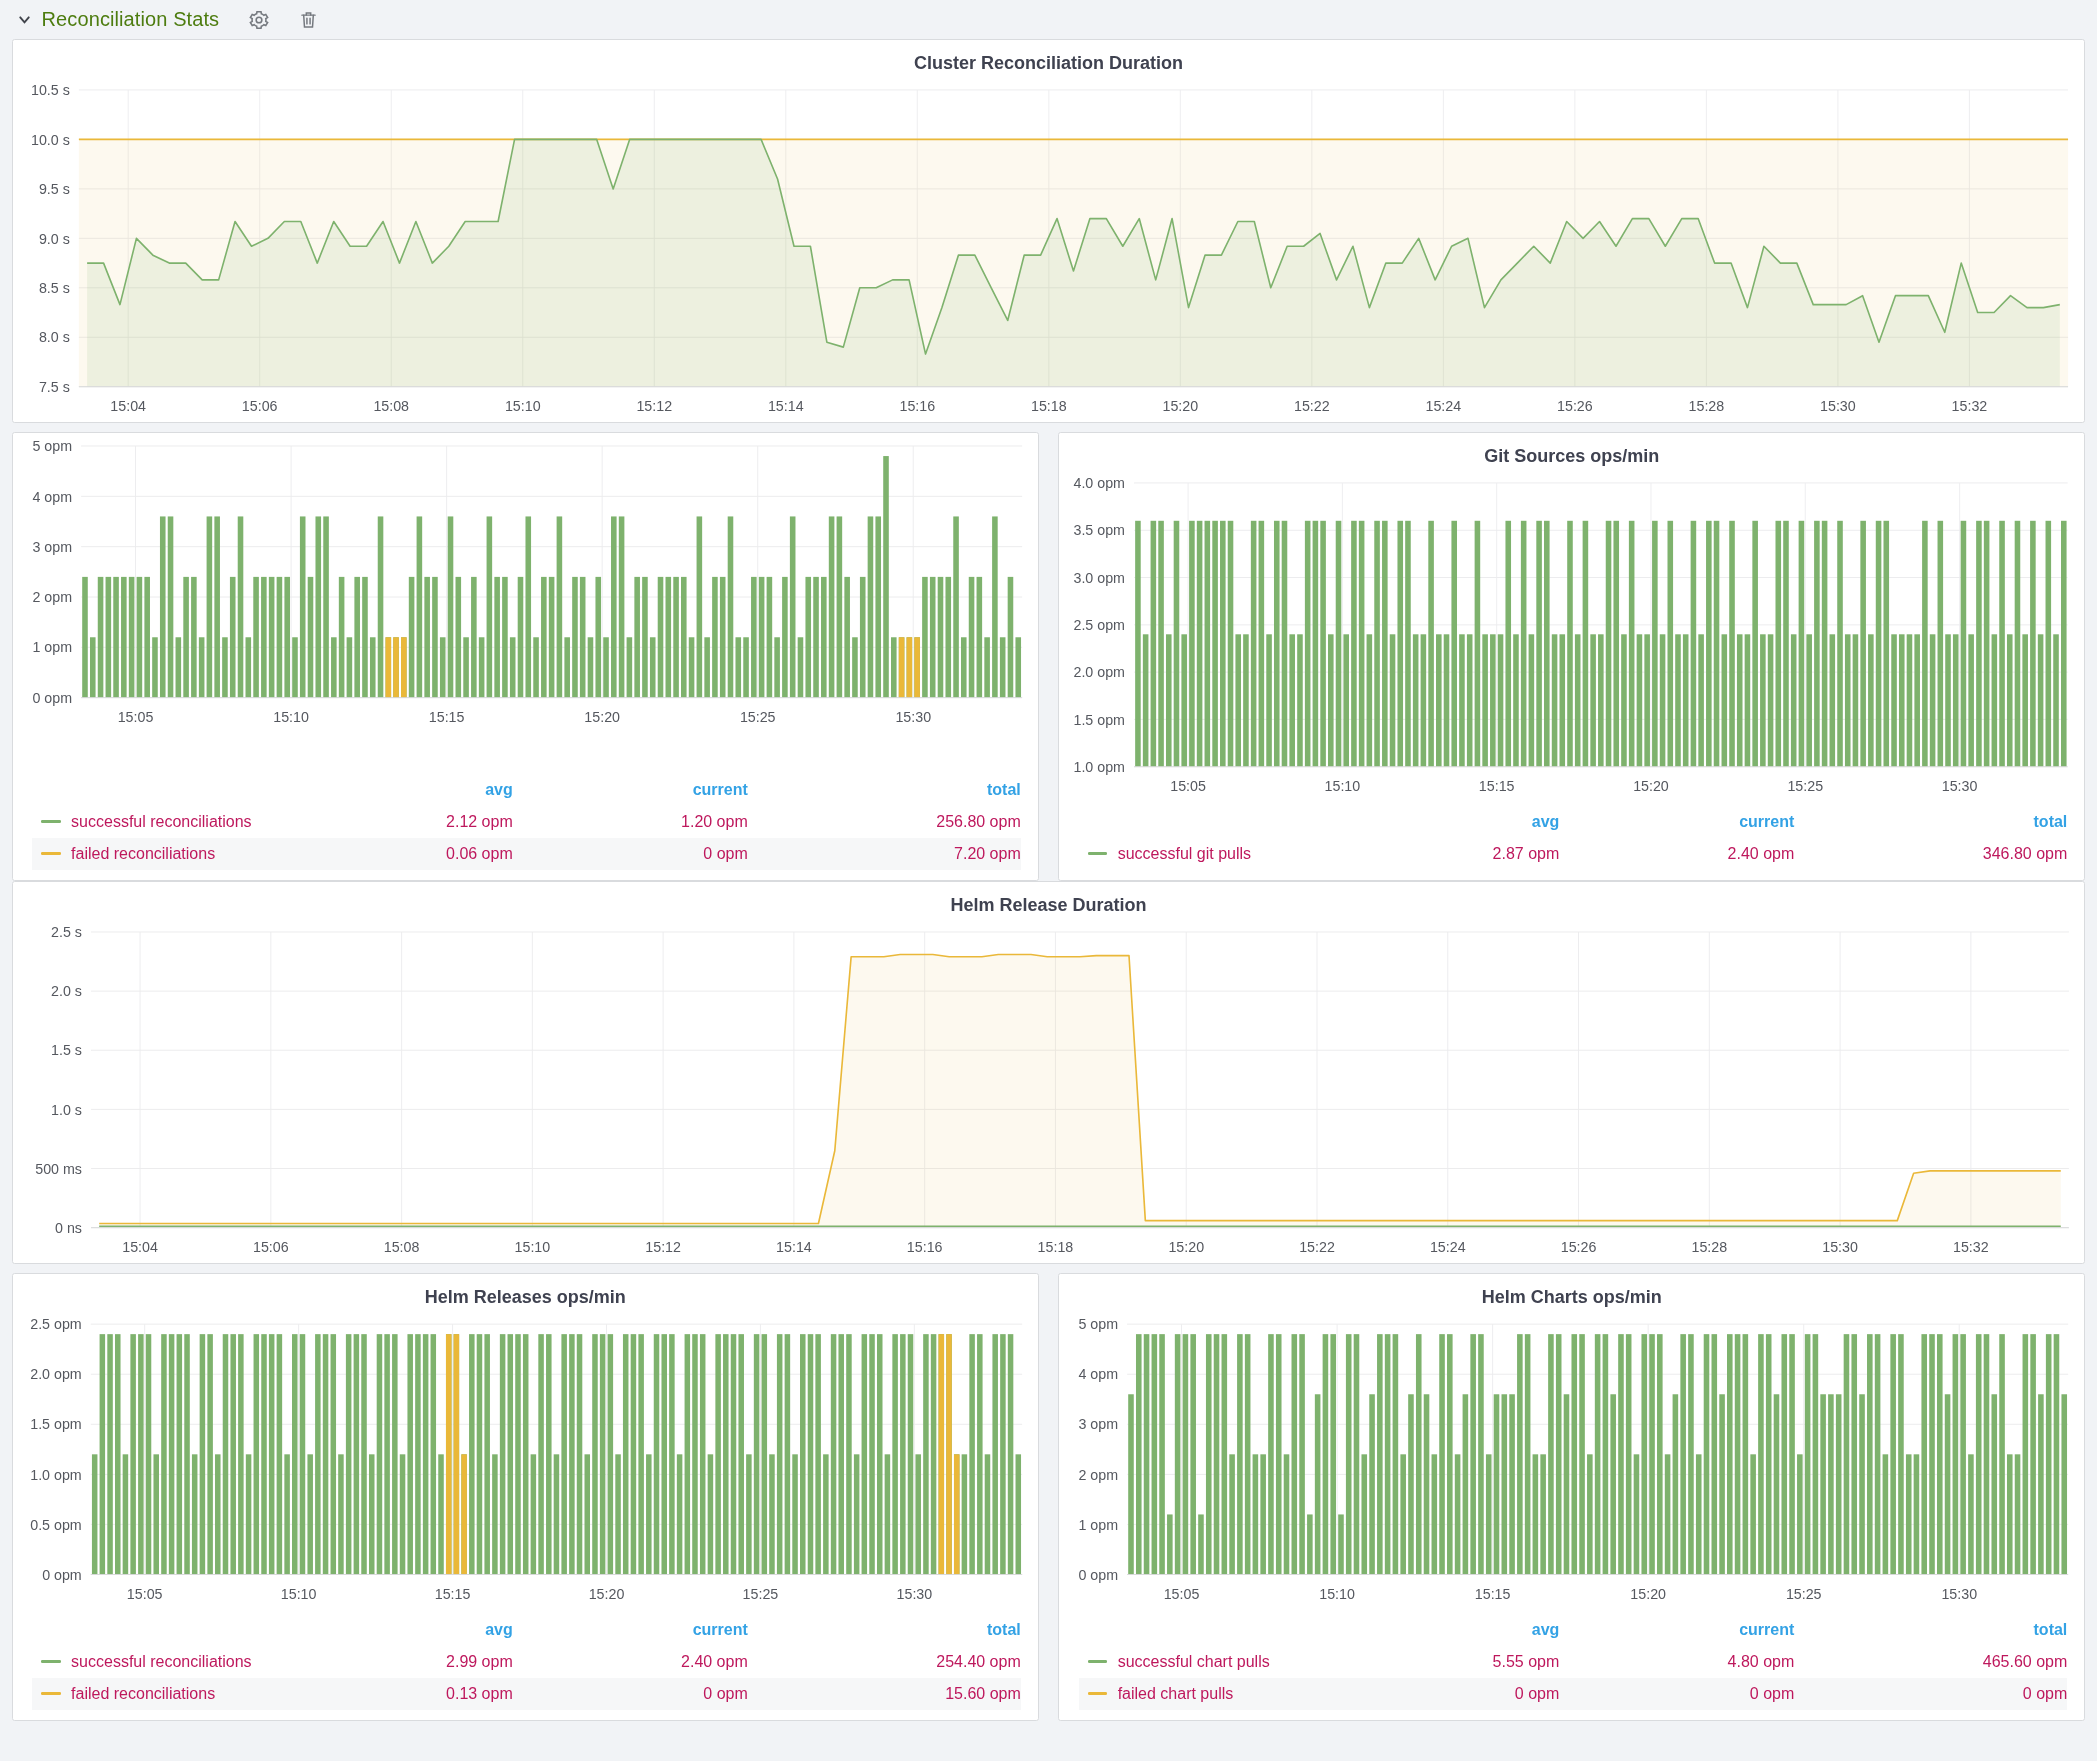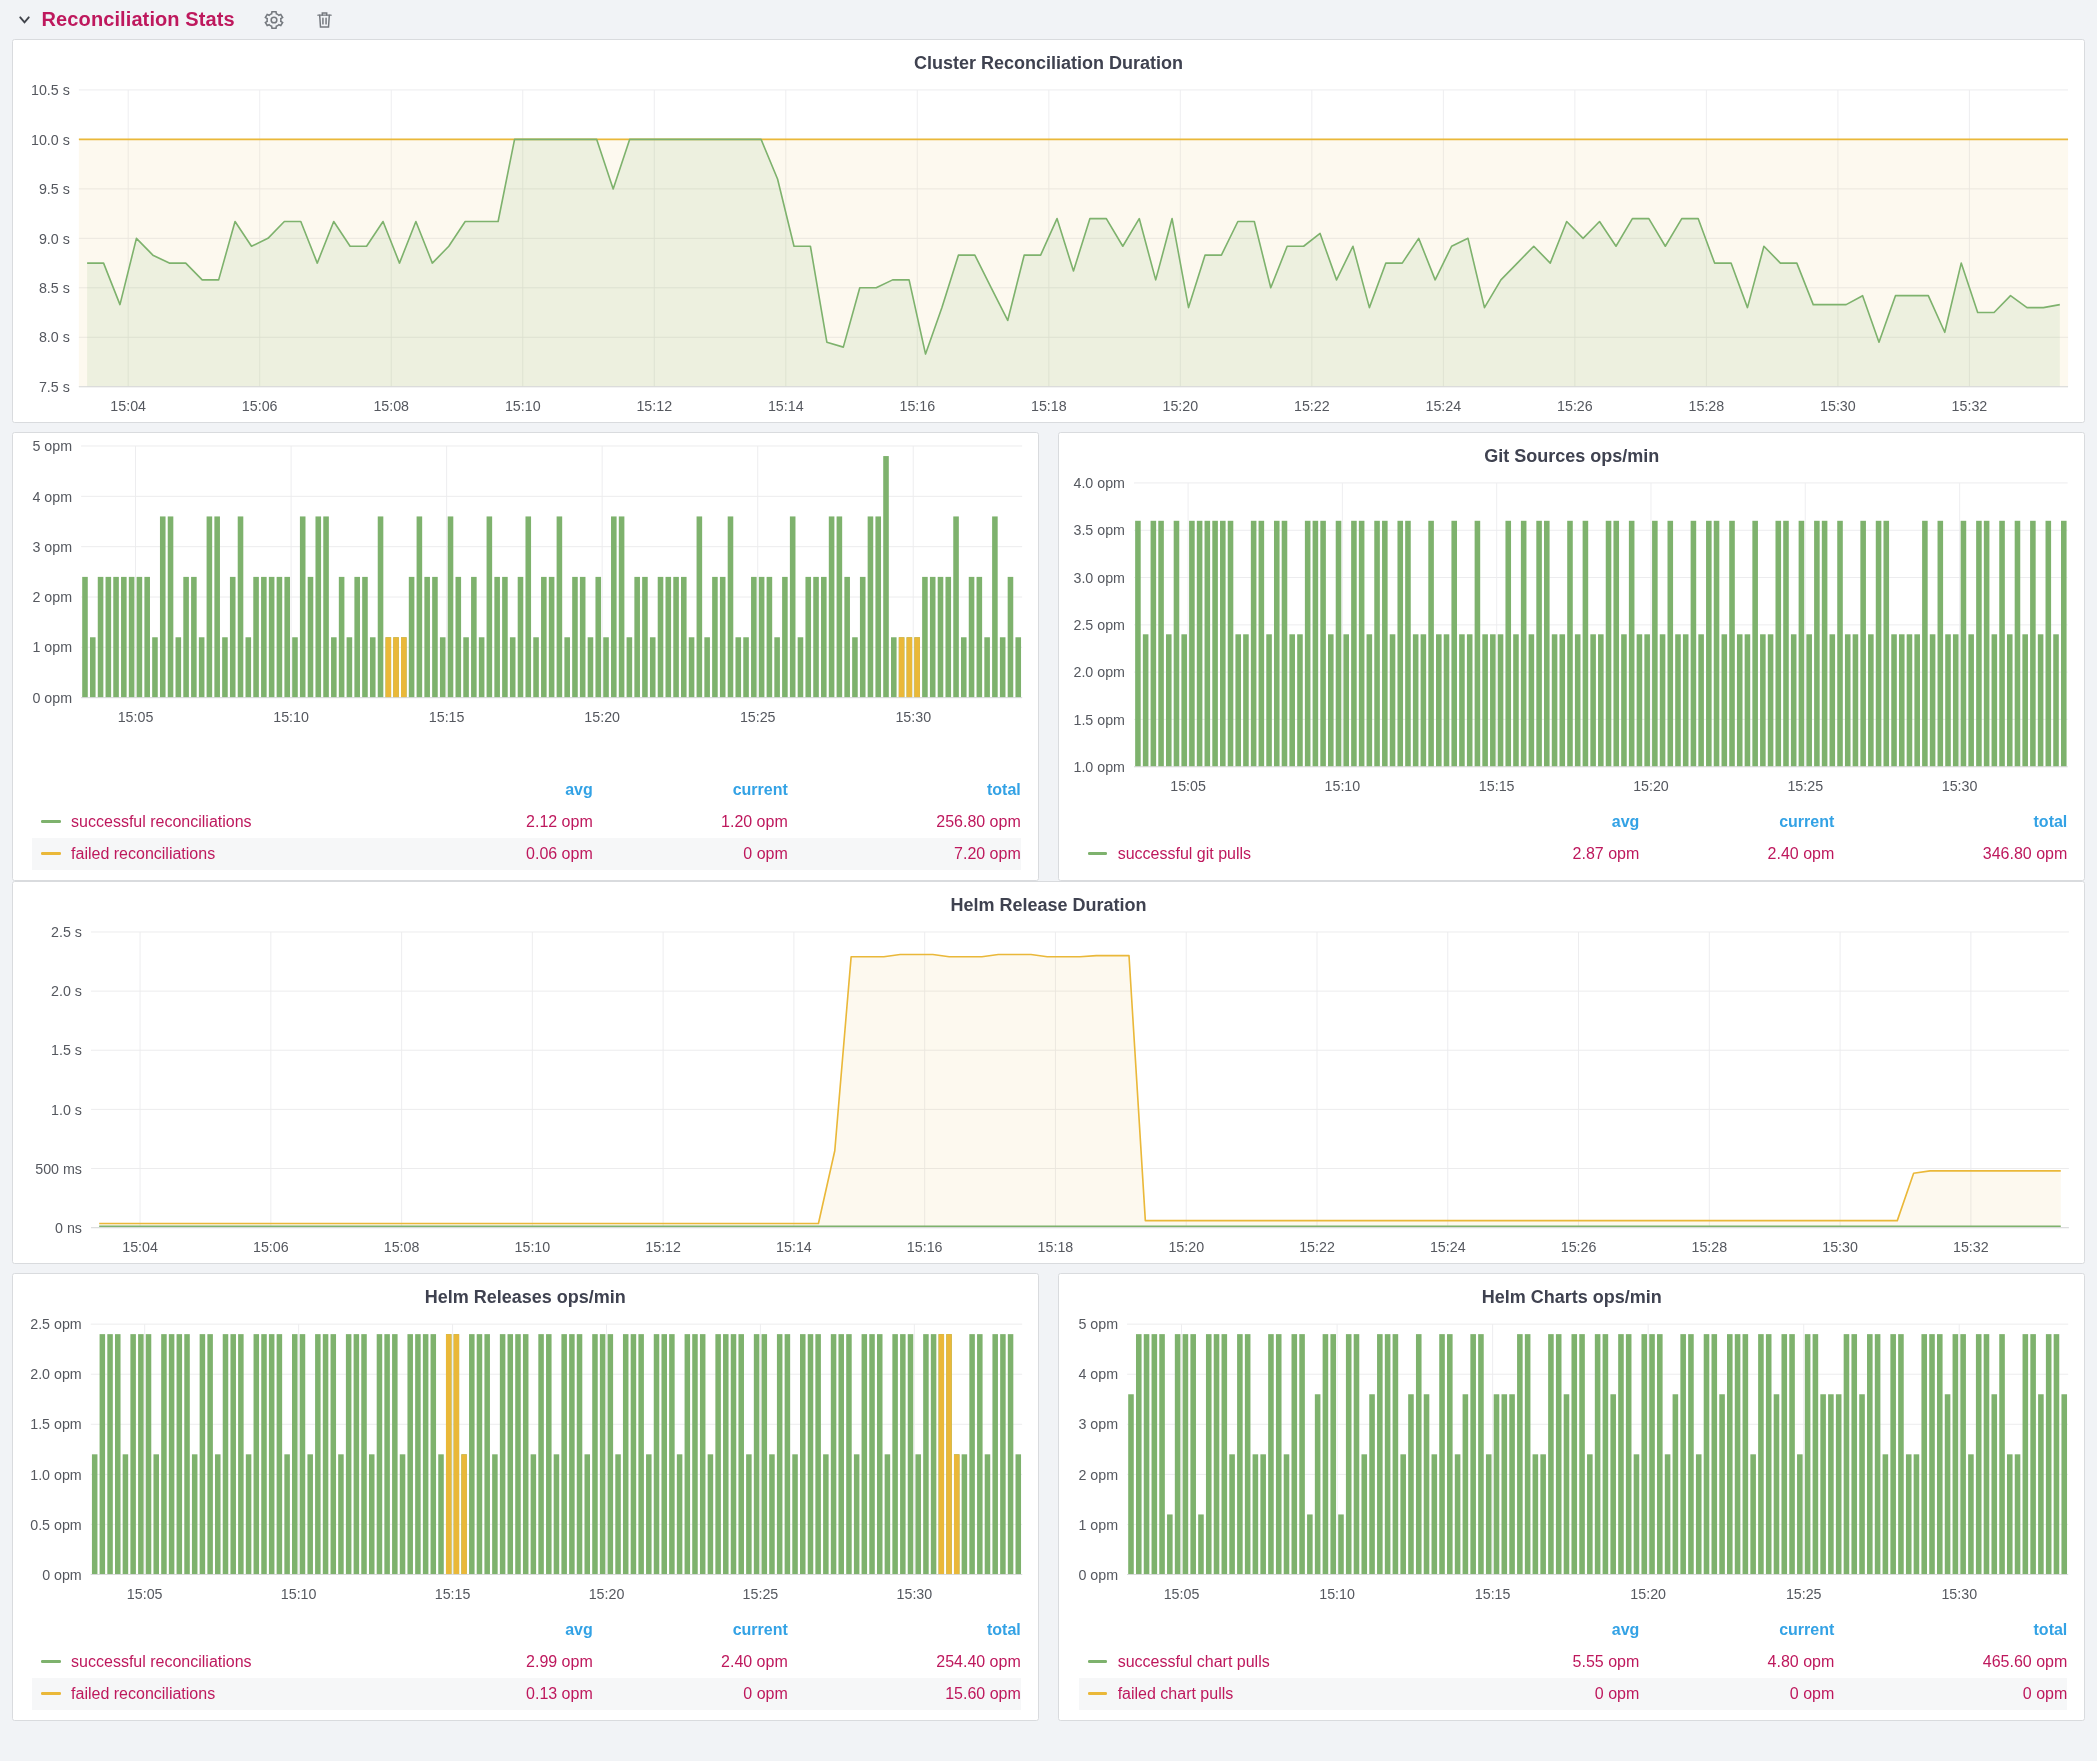--- a/index.html
+++ b/index.html
@@ -10,21 +10,21 @@
     color:#52545c;
     width:2097px;
   }
   .page { width:2097px; padding:0 11.7px 6.5px 11.7px; }
 
   .section-header {
     display:flex; align-items:center;
     height:39px; padding-left:3.9px; cursor:pointer;
   }
   .section-header .chev { margin-right:9px; display:flex; }
-  .section-title { font-size:20px; font-weight:700; color:#be185d; letter-spacing:0.1px; }
+  .section-title { font-size:20px; font-weight:400; color:#4d7c0f; letter-spacing:0.1px; }
   .icon-btn { margin-left:28.5px; display:flex; cursor:pointer; }
   .sec2 { margin-top:10.4px; }
 
   .panel {
     background:#ffffff;
     border:0.6px solid #d9dbde;
     border-radius:2.6px;
     display:flex; flex-direction:column;
     overflow:hidden;
   }
@@ -42,20 +42,21 @@
   .row { display:flex; gap:19.5px; margin-top:9px; }
   .row .panel { flex:1 1 0; }
   .row-bars-1 .panel { height:449px; }
   .row-bars-2 .panel { height:448px; }
 
   .legend { flex:none; padding:3.9px 17px 10.4px 19.5px; }
   .legend-grid {
     display:grid;
     grid-template-columns:1fr 195px 195px 233px;
     align-items:center;
+    gap:40px;
   }
   .legend-head { height:31px; }
   .legend-head span {
     color:#33a2e5; font-weight:700; font-size:16px;
     text-align:right; cursor:pointer;
   }
   .legend-row { height:32px; font-size:16px; color:#be185d; cursor:pointer; }
   .legend-row .name { display:flex; align-items:center; padding-left:9px; }
   .legend-row .num { text-align:right; }
   .legend-row.alt { background:#f6f7f8; }

